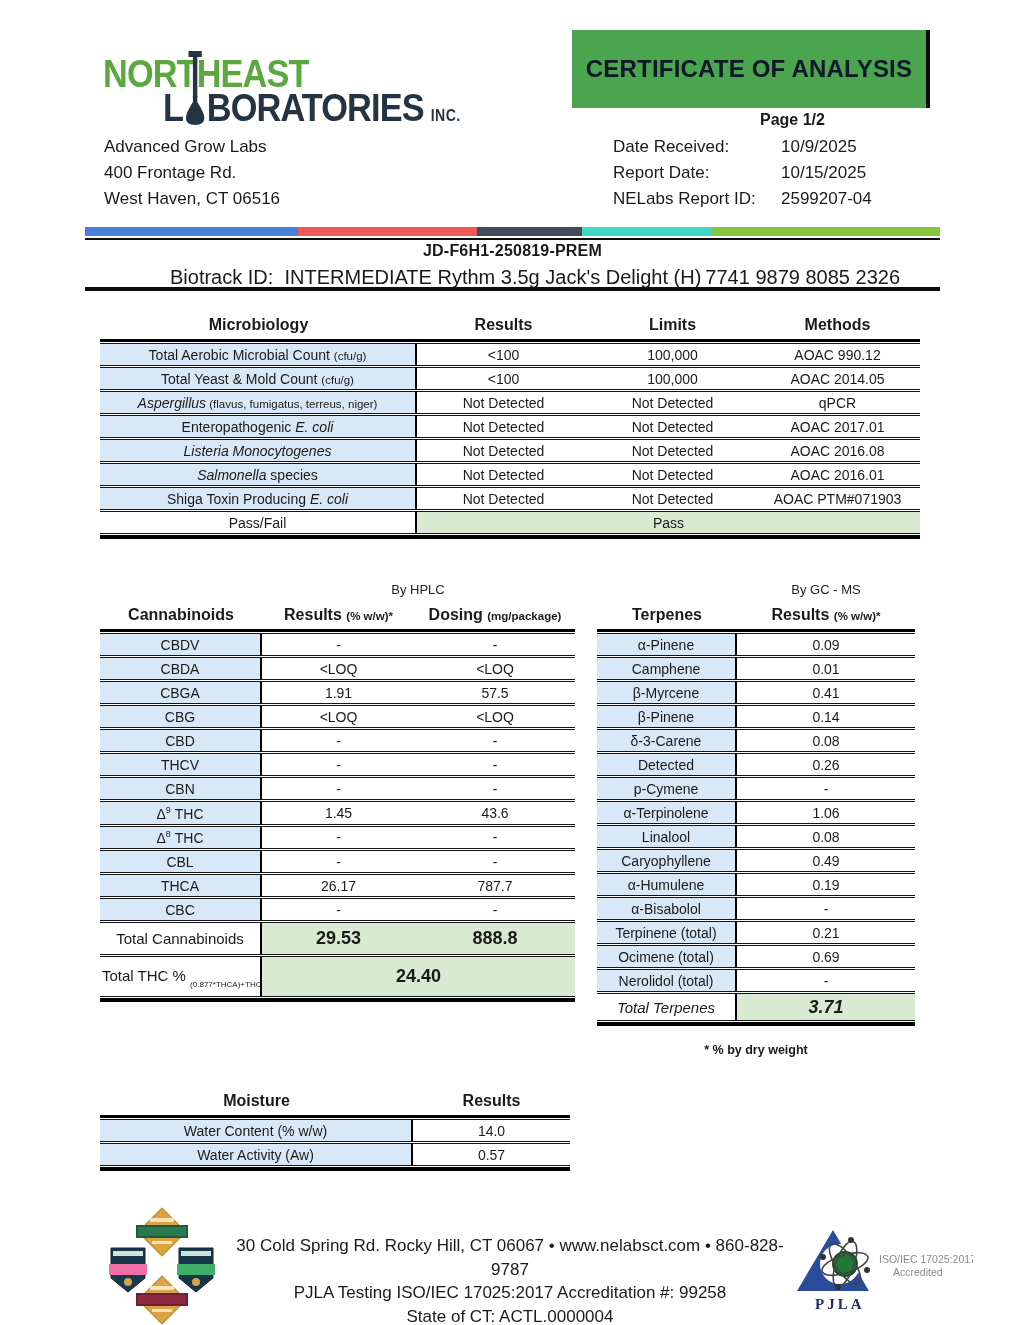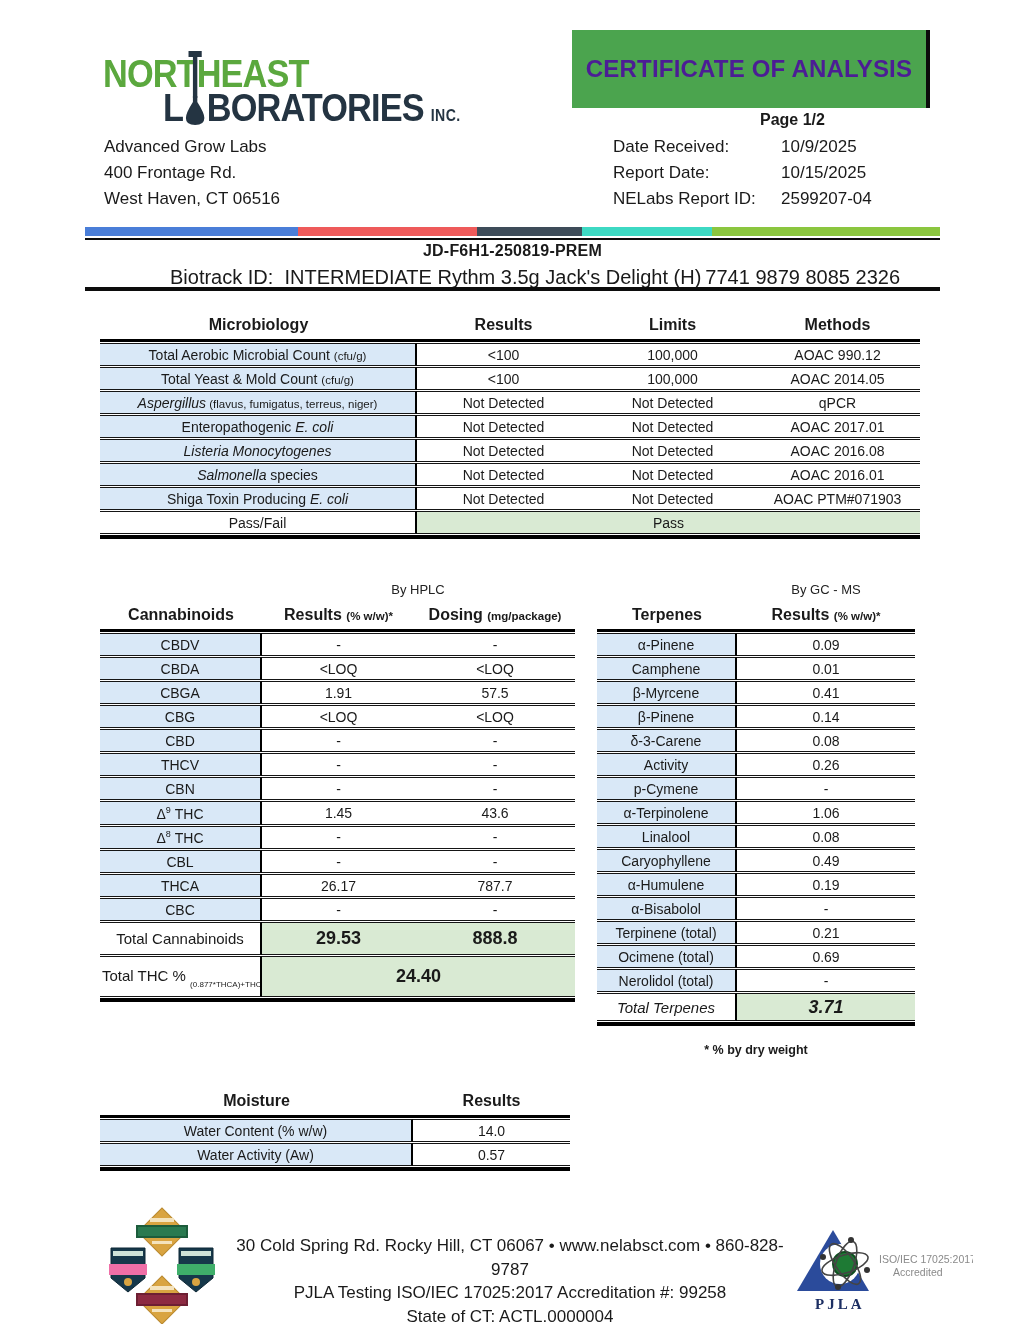--- a/index.html
+++ b/index.html
@@ -22,21 +22,21 @@
     letter-spacing:-1px;transform:scaleX(0.88);transform-origin:left;white-space:nowrap;}
   .logo-l2{left:163px;top:86px;font-size:39px;font-weight:700;color:var(--navy);
     letter-spacing:-1px;transform:scaleX(0.88);transform-origin:left;white-space:nowrap;
     display:flex;align-items:baseline;}
   .flask-slot{display:inline-block;width:27px;height:30px;position:relative;}
   .flask-slot svg{position:absolute;left:1px;bottom:-6px;overflow:visible;}
   .inc{font-size:16px;letter-spacing:0.5px;margin-left:8px;font-weight:700;}
 
   
   .banner{left:572px;top:30px;width:358px;height:78px;background:var(--banner);
-    border-right:4px solid #0c0c0c;color:#4c1d95;font-weight:700;font-size:24px;
+    border-right:4px solid #0c0c0c;color:#0f172a;font-weight:700;font-size:24px;
     display:flex;align-items:center;justify-content:center;letter-spacing:0.2px;}
   .page-label{left:760px;top:111px;width:152px;font-weight:700;font-size:16px;}
   .client{left:104px;top:134px;font-size:17px;line-height:26px;}
   .meta{left:575px;top:134px;font-size:17px;line-height:26px;}
   .meta-row{display:flex;}
   .meta-row .ml{width:168px;margin-left:38px;}
 
   
   .stripe{left:85px;top:227px;width:855px;height:9px;display:flex;}
   .stripe .sg{height:9px;}
@@ -326,21 +326,21 @@
         </tr>
         <tr>
           <td class="lbl">β-Pinene</td>
           <td>0.14</td>
         </tr>
         <tr>
           <td class="lbl">δ-3-Carene</td>
           <td>0.08</td>
         </tr>
         <tr>
-          <td class="lbl">Activity</td>
+          <td class="lbl">Detected</td>
           <td>0.26</td>
         </tr>
         <tr>
           <td class="lbl">p-Cymene</td>
           <td>-</td>
         </tr>
         <tr>
           <td class="lbl">α-Terpinolene</td>
           <td>1.06</td>
         </tr>

